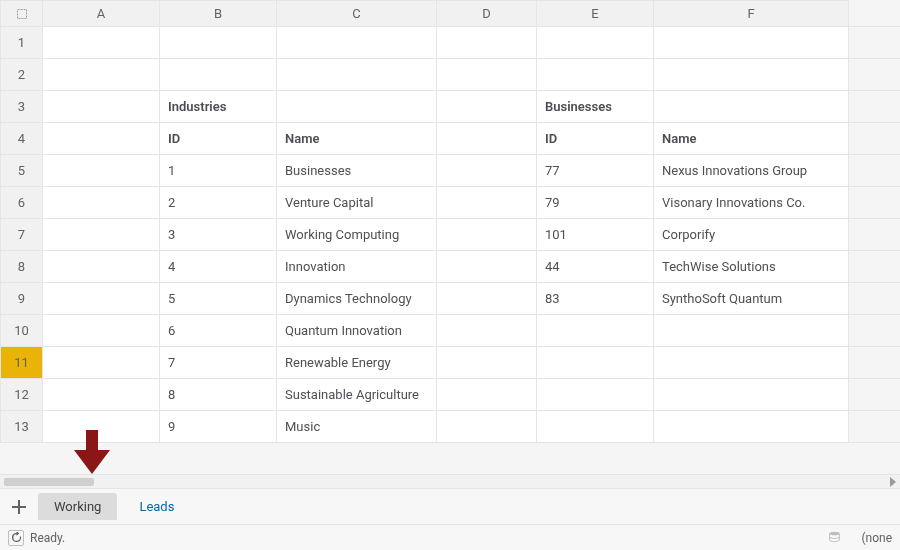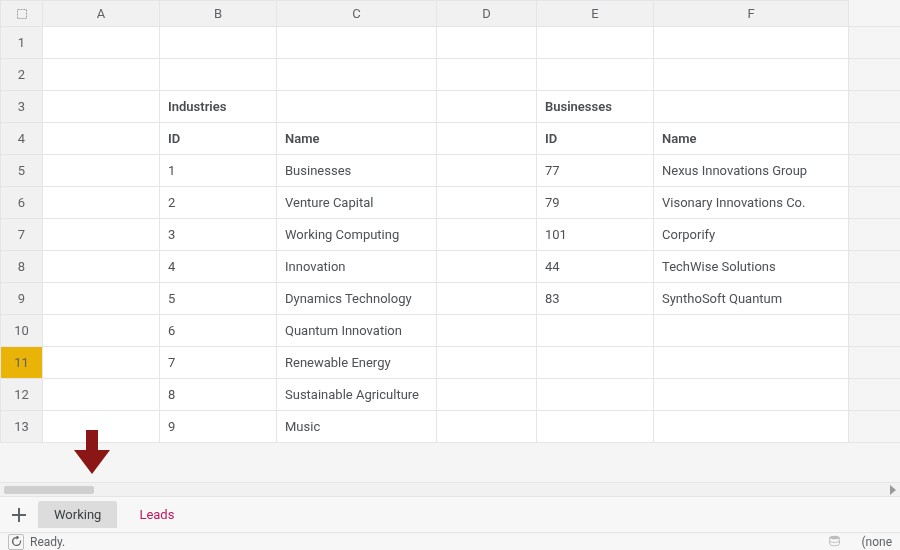--- a/index.html
+++ b/index.html
@@ -114,34 +114,34 @@
     width: 26px; height: 26px;
     display:flex; align-items:center; justify-content:center;
     color:#5f6368;
     cursor:pointer;
     font-size:18px;
     border-radius:3px;
   }
   .sheet-tab {
     padding: 6px 16px;
     font-size: 13px;
-    color: #be185d;
+    color: #0369a1;
     cursor: pointer;
     border-radius: 3px 3px 0 0;
   }
   .sheet-tab.active {
     background: #dcdcdc;
     color: #3c4043;
   }
   
   .status-bar {
     display:flex;
     align-items:center;
     justify-content:space-between;
-    height: 18px;
+    height: 26px;
     background:#f7f7f7;
     border-top:1px solid #e5e5e5;
     padding: 0 8px;
     font-size: 12px;
     color:#5f6368;
   }
   .status-left { display:flex; align-items:center; gap:6px; }
   .refresh-icon {
     width:16px;height:16px;
     border:1px solid #bdbdbd;

